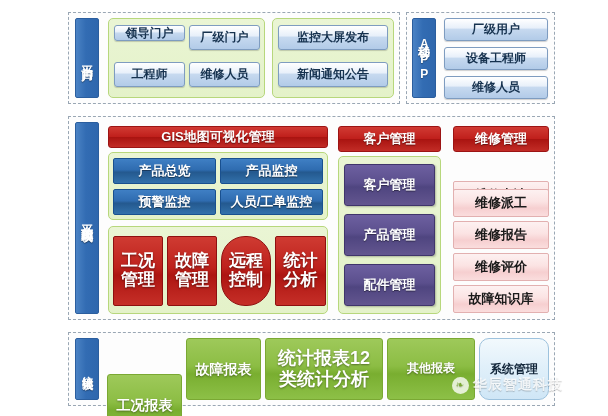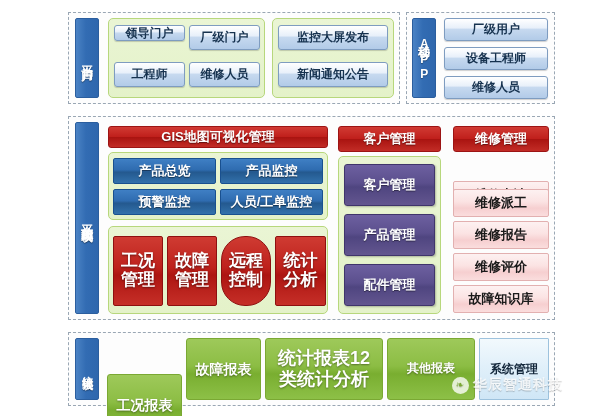--- a/index.html
+++ b/index.html
@@ -136,21 +136,21 @@
     display:flex;align-items:center;justify-content:center;text-align:center;
     text-shadow:0 1px 2px rgba(0,0,0,.4);
     line-height:1.15;
   }
 
   
   .tile-sys{
     position:absolute;
     box-sizing:border-box;
     border:1px solid #9dc2dd;
-    border-radius:1px;
+    border-radius:10px;
     background:linear-gradient(to bottom,#f2f9fd 0%,#e1f0fa 45%,#cfe6f6 100%);
     color:#12263a;font-weight:bold;
     display:flex;align-items:center;justify-content:center;
     white-space:nowrap;
     text-align:center;
   }
 
   
   .wm{
     position:absolute;

